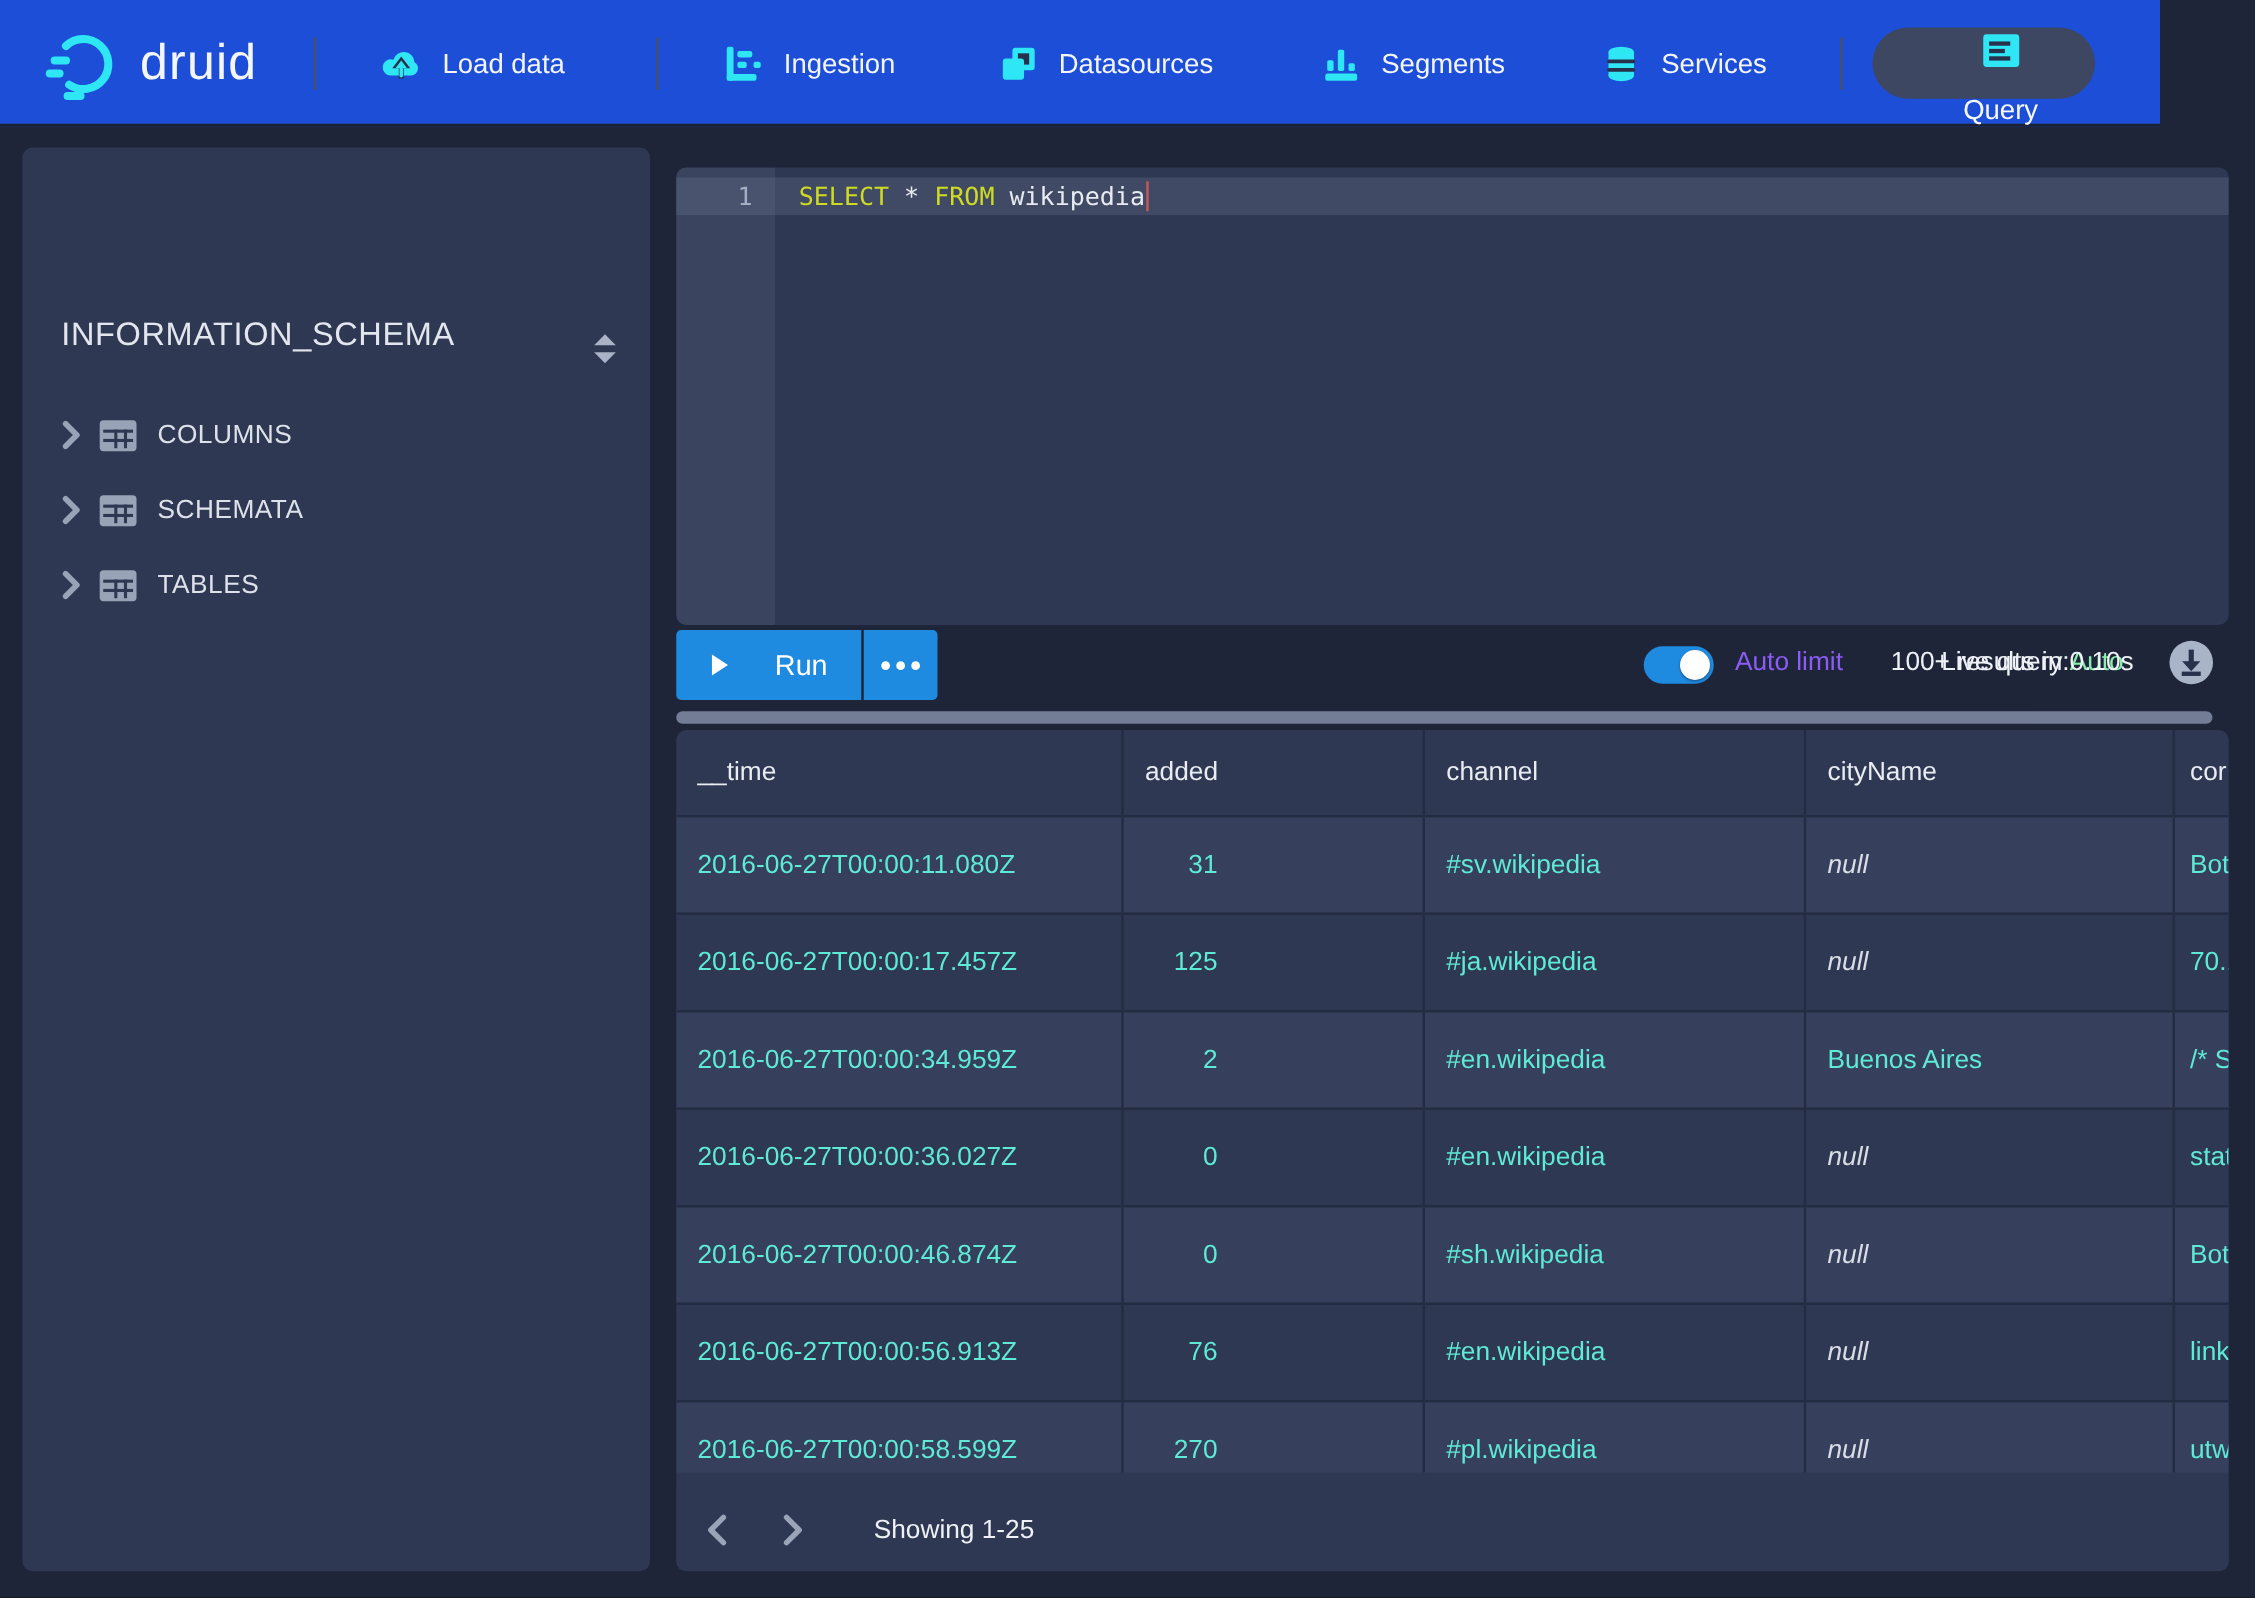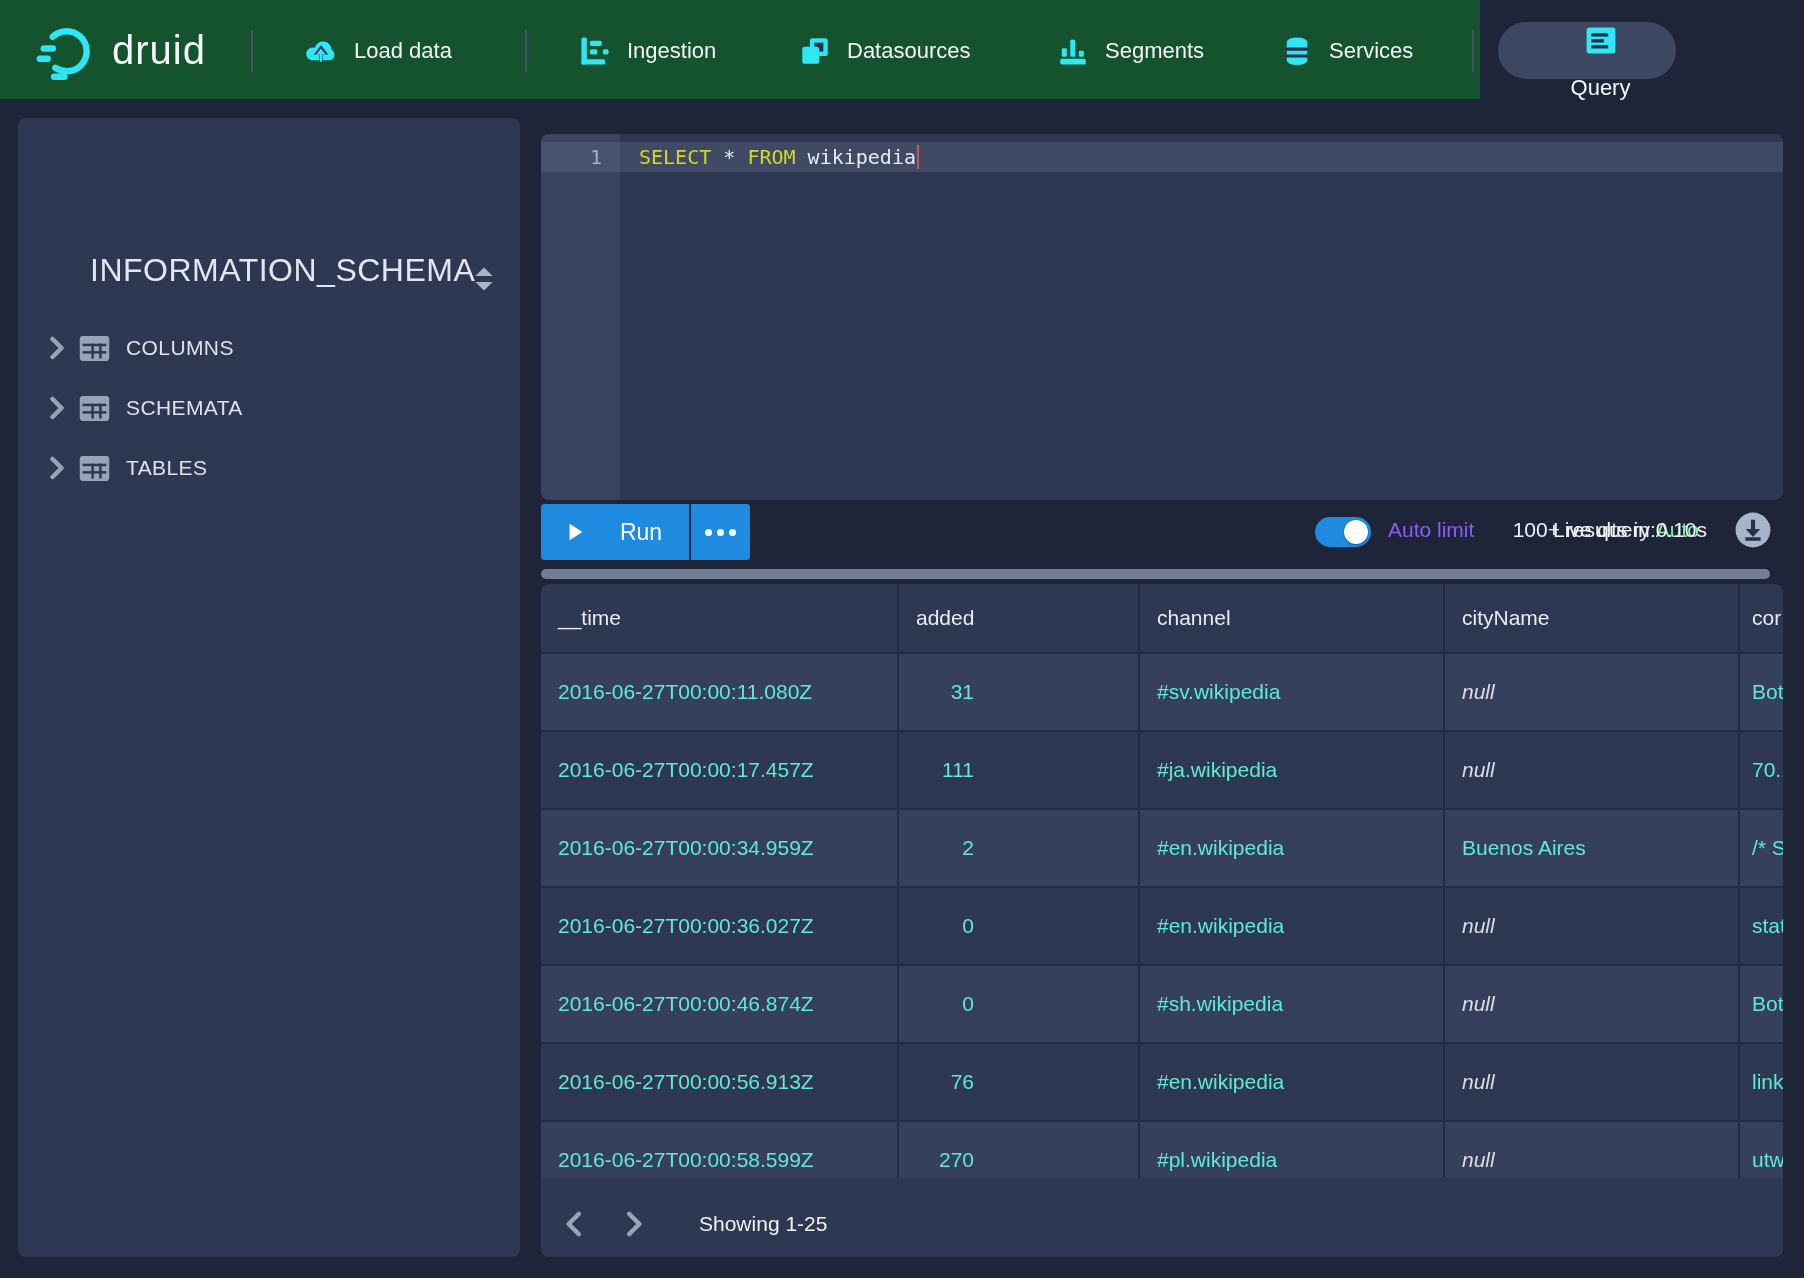--- a/index.html
+++ b/index.html
@@ -6,42 +6,42 @@
   * { margin:0; padding:0; box-sizing:border-box; }
   html,body { background:#10141f; }
   .app {
     position:relative; width:1804px; height:1278px;
     background:#1e2538; overflow:hidden;
     font-family:"Liberation Sans", sans-serif;
     color:#eceef4;
   }
   
   .navbar {
-    position:absolute; left:0; top:0; width:1480px; height:101px;
-    background:#14532d; border-bottom:2px solid #1b2133;
+    position:absolute; left:0; top:0; width:1728px; height:101px;
+    background:#1d4ed8; border-bottom:2px solid #1b2133;
   }
   .nav-abs { position:absolute; top:0; height:101px; display:flex; align-items:center; }
   .brand-mark { left:36px; }
   .wordmark { left:112px; font-size:40px; font-weight:500; letter-spacing:1px; color:#f4f6f9; }
   .nav-divider { position:absolute; top:30px; width:2px; height:42px; background:#46506a; }
   .nav-item { gap:15px; cursor:pointer; }
   .nav-item .lbl { font-size:22px; color:#f3f5f8; }
   .query-pill {
     position:absolute; left:1498px; top:22px; width:178px; height:57px;
     background:#3d4762; border-radius:29px;
     display:flex; align-items:center; padding-left:27px; gap:17px; cursor:pointer;flex-direction:column;
   }
   .query-pill .lbl { font-size:22px; color:#f6f8fb; }
   
   .sidebar {
     position:absolute; left:18px; top:118px; width:502px; height:1139px;
     background:#2e3852; border-radius:8px;
   }
   .sidebar-title {
-    position:absolute; left:31px; top:134px; font-size:32px; color:#e2e6ee; letter-spacing:0.5px;margin-left:41px;
+    position:absolute; left:31px; top:134px; font-size:26px; color:#e2e6ee; letter-spacing:0.5px;
   }
   .sort-btn { position:absolute; right:24px; top:148px; cursor:pointer; }
   .tree { position:absolute; left:0; top:200px; width:100%; }
   .tree-row { height:60px; display:flex; align-items:center; padding-left:31px; gap:0; cursor:pointer; }
   .tree-row .chev { width:30px; display:flex; }
   .tree-row .tbl-ic { width:47px; display:flex; }
   .tree-row .lbl { font-size:21px; color:#dde1ea; letter-spacing:0.4px; }
   
   .editor {
     position:absolute; left:541px; top:134px; width:1242px; height:366px;
@@ -325,21 +325,21 @@
     <div class="rows-clip">
         <div class="grid-row trow light">
           <div class="cell">2016-06-27T00:00:11.080Z</div>
           <div class="cell num">31</div>
           <div class="cell">#sv.wikipedia</div>
           <div class="cell nullv">null</div>
           <div class="cell">Bot</div>
         </div>
         <div class="grid-row trow">
           <div class="cell">2016-06-27T00:00:17.457Z</div>
-          <div class="cell num">111</div>
+          <div class="cell num">125</div>
           <div class="cell">#ja.wikipedia</div>
           <div class="cell nullv">null</div>
           <div class="cell">70.1</div>
         </div>
         <div class="grid-row trow light">
           <div class="cell">2016-06-27T00:00:34.959Z</div>
           <div class="cell num">2</div>
           <div class="cell">#en.wikipedia</div>
           <div class="cell">Buenos Aires</div>
           <div class="cell">/* Se</div>

